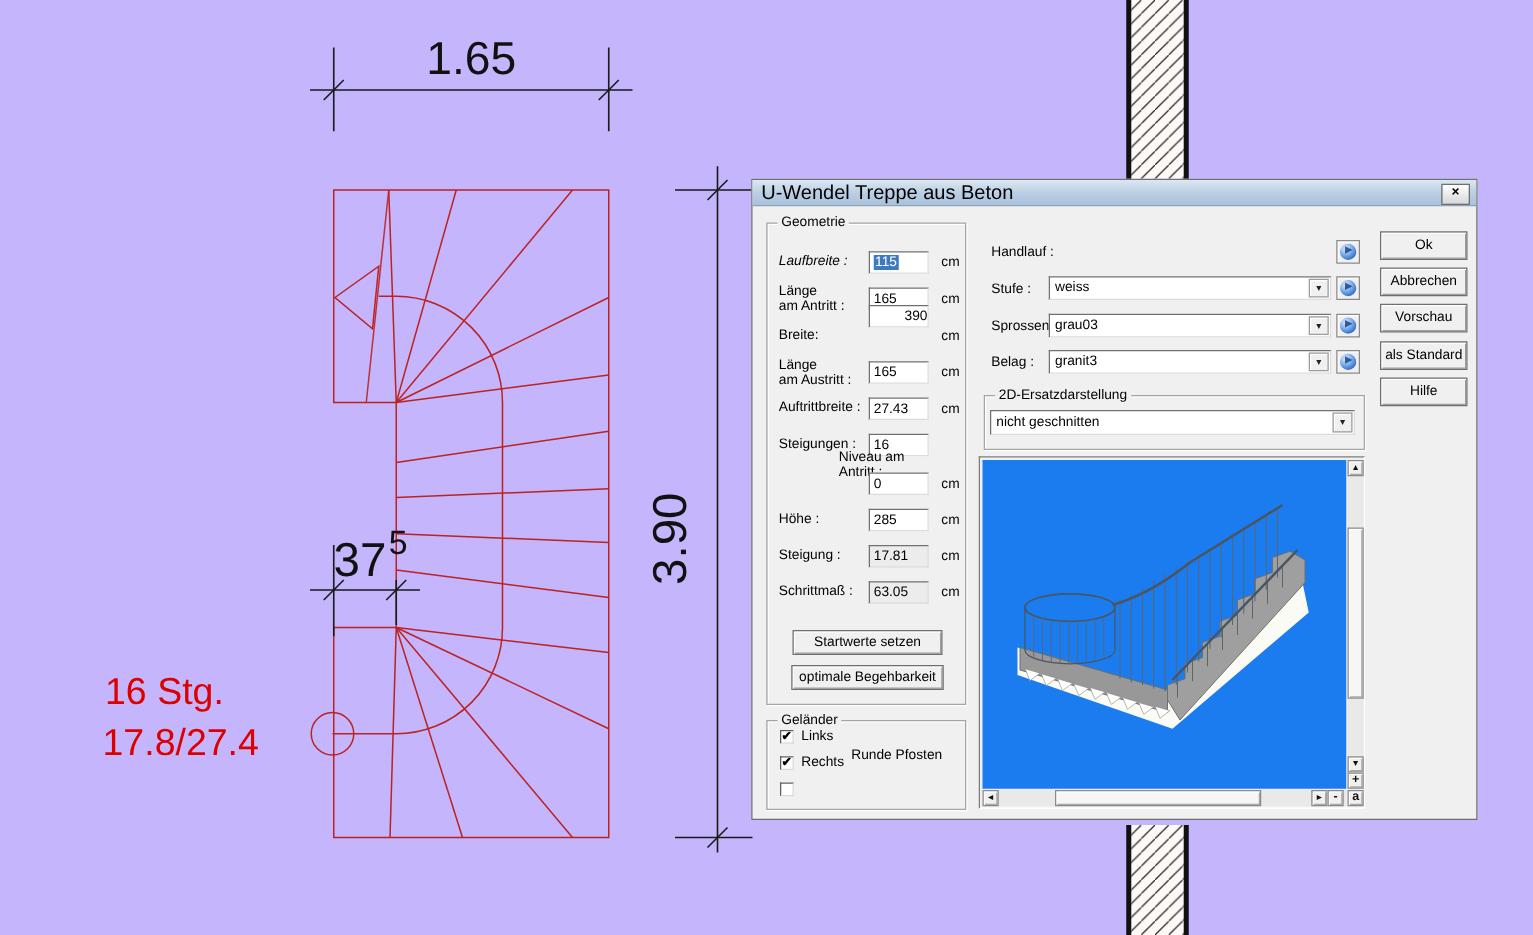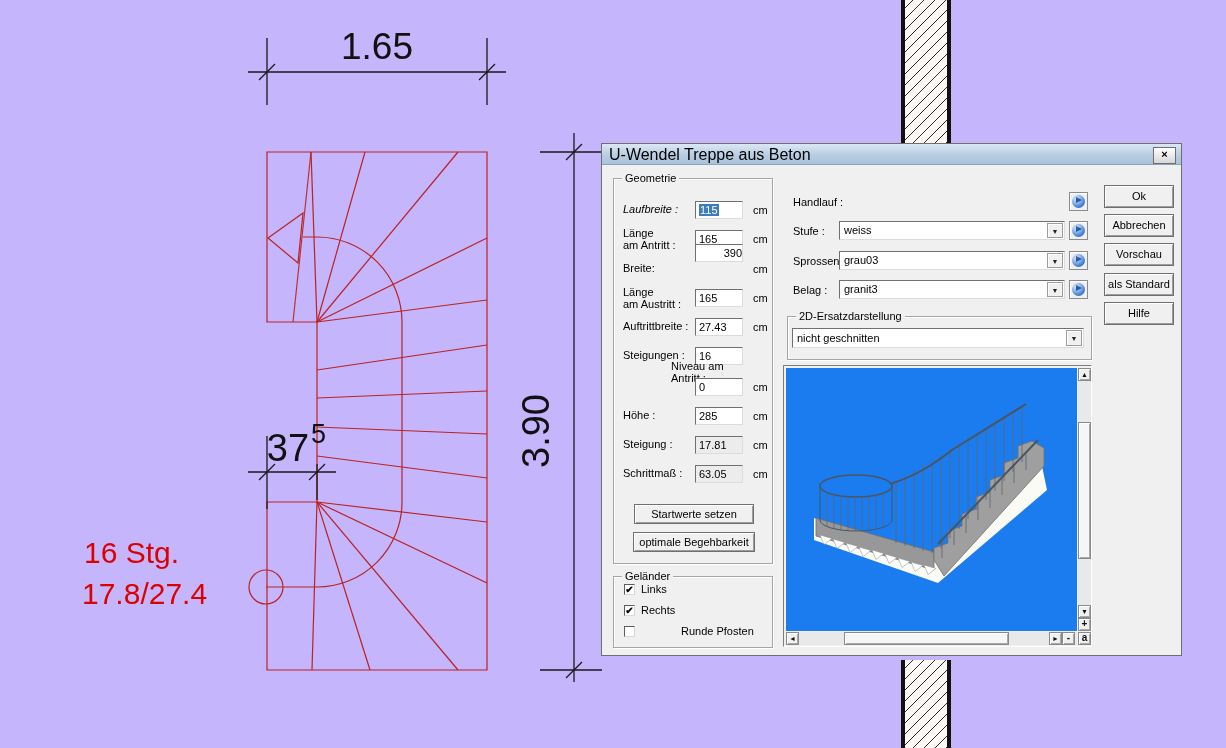--- a/index.html
+++ b/index.html
@@ -198,21 +198,21 @@
     <div class="btn" style="left:31px;top:388px;width:122px;height:20px;line-height:18px;"><span>optimale Begehbarkeit</span></div>
 
     <div class="groupbox" style="left:11px;top:432px;width:158px;height:70px;">
       <span class="group-label">Geländer</span>
     </div>
     <div class="cb" style="left:22px;top:440px;"><span>✔</span></div>
     <div class="lbl" style="left:39px;top:439px;">Links</div>
     <div class="cb" style="left:22px;top:461px;"><span>✔</span></div>
     <div class="lbl" style="left:39px;top:460px;">Rechts</div>
     <div class="cb" style="left:22px;top:482px;"></div>
-    <div class="lbl" style="left:39px;top:481px;padding-left:40px;">Runde Pfosten</div>
+    <div class="lbl" style="left:39px;top:454px;padding-left:40px;">Runde Pfosten</div>
 
 
     <div class="lbl" style="left:191px;top:52px;">Handlauf :</div>
     <div class="texbtn" style="left:467px;top:48px;">
         <span class="sphere"></span>
         <span class="sphere-tri"></span>
       </div>
 
     <div class="lbl" style="left:191px;top:81px;">Stufe :</div>
     <div class="combo" style="left:237px;top:77px;width:226px;"><span>weiss</span><span class="dd">▼</span></div>

